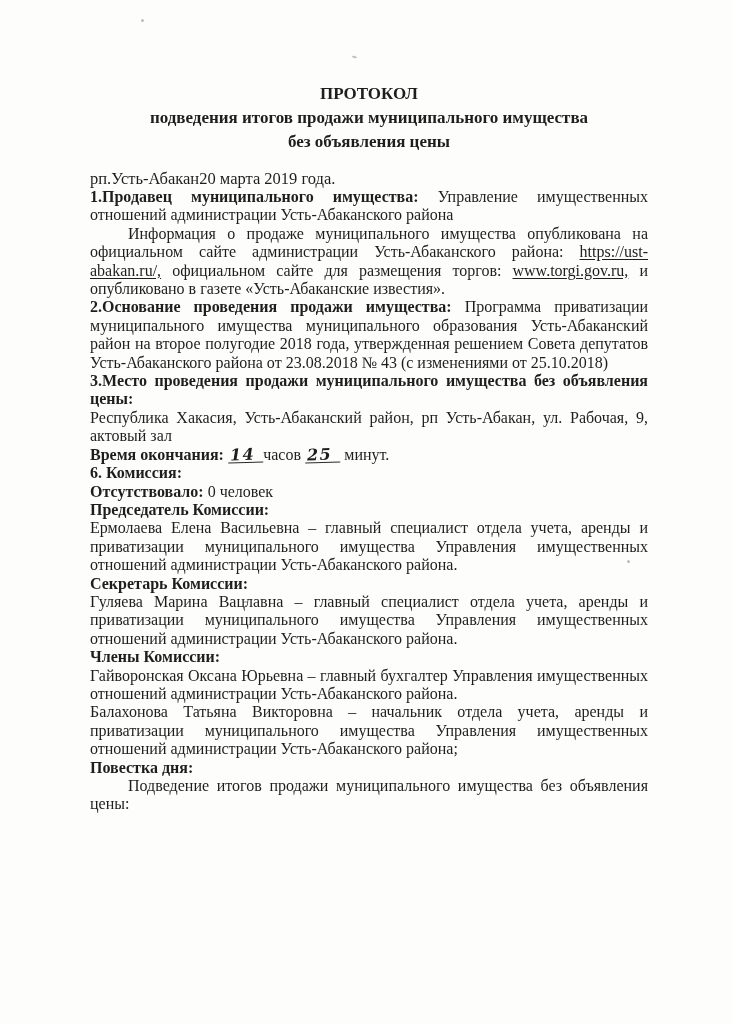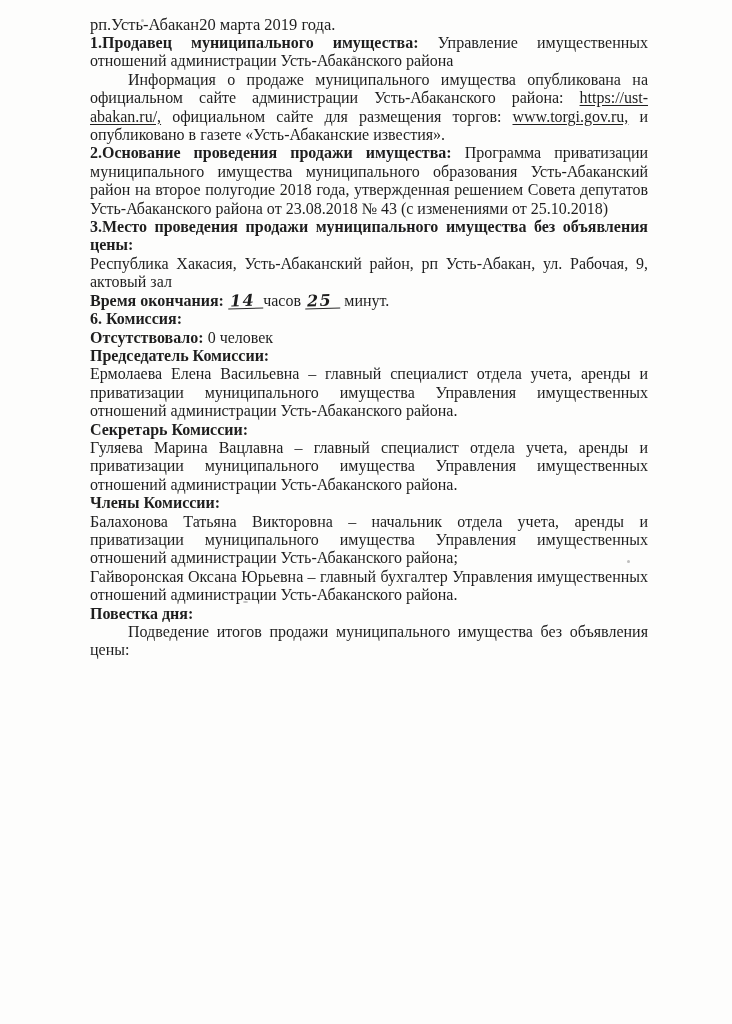--- a/index.html
+++ b/index.html
@@ -71,20 +71,25 @@
 
 <div class="page">
 
   <div class="speck" style="left:141px; top:19px; width:3px; height:3px;"></div>
   <div class="speck" style="left:352px; top:56px; width:5px; height:2px; transform:rotate(20deg);"></div>
   <div class="speck" style="left:627px; top:560px; width:3px; height:3px;"></div>
   <div class="speck" style="left:243px; top:601px; width:5px; height:2px;"></div>
 
   <div class="content">
 
+    <div class="titles">
+      <div>ПРОТОКОЛ</div>
+      <div>подведения итогов продажи муниципального имущества</div>
+      <div>без объявления цены</div>
+    </div>
 
     <div class="meta-row">
       <span>рп.Усть-Абакан</span>
       <span>20 марта 2019 года.</span>
     </div>
 
     <div class="bodytext">
 
       <p class="para"><b class="lbl">1.Продавец муниципального имущества:</b> <span>Управление имущественных отношений администрации Усть-Абаканского района</span></p>
 
@@ -105,21 +110,21 @@
       <p class="para"><b class="lbl">Отсутствовало:</b> <span>0 человек</span></p>
 
       <p class="para"><b class="lbl">Председатель Комиссии:</b></p>
 
       <p class="para"><span>Ермолаева Елена Васильевна – главный специалист отдела учета, аренды и приватизации муниципального имущества Управления имущественных отношений администрации Усть-Абаканского района.</span></p>
 
       <p class="para"><b class="lbl">Секретарь Комиссии:</b></p>
       <p class="para"><span>Гуляева Марина Вацлавна – главный специалист отдела учета, аренды и приватизации муниципального имущества Управления имущественных отношений администрации Усть-Абаканского района.</span></p>
 
       <p class="para"><b class="lbl">Члены Комиссии:</b></p>
+      <p class="para"><span>Гайворонская Оксана Юрьевна – главный бухгалтер Управления имущественных отношений администрации Усть-Абаканского района.</span></p>
       <p class="para"><span>Балахонова Татьяна Викторовна – начальник отдела учета, аренды и приватизации муниципального имущества Управления имущественных отношений администрации Усть-Абаканского района;</span></p>
-      <p class="para"><span>Гайворонская Оксана Юрьевна – главный бухгалтер Управления имущественных отношений администрации Усть-Абаканского района.</span></p>
 
       <p class="para"><b class="lbl">Повестка дня:</b></p>
       <p class="para indent"><span>Подведение итогов продажи муниципального имущества без объявления цены:</span></p>
 
     </div>
   </div>
 </div>
 
 </body></html>

